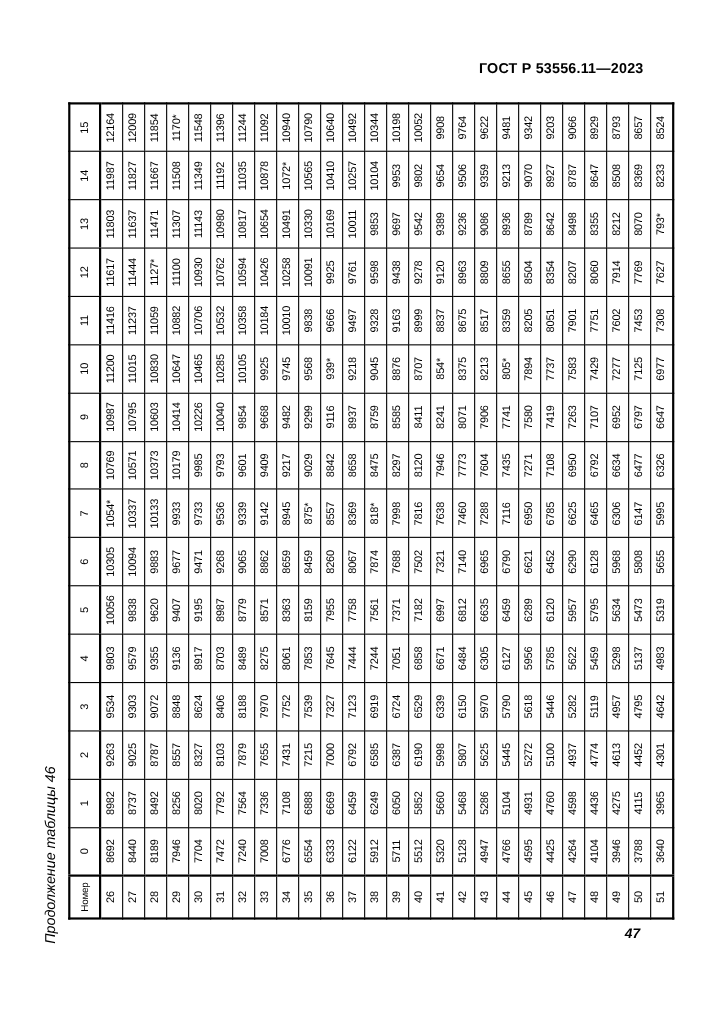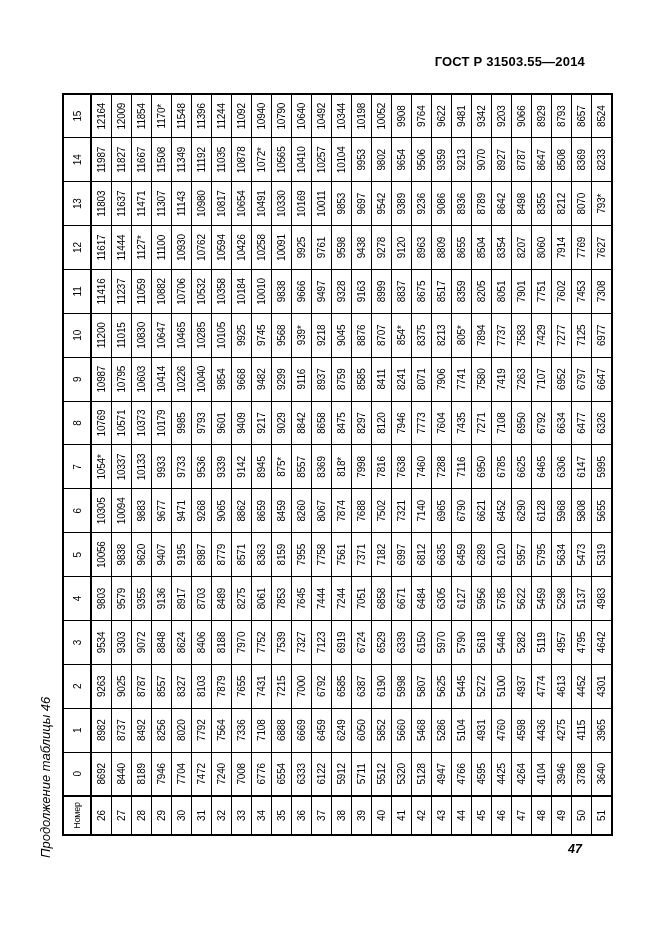--- a/index.html
+++ b/index.html
@@ -24,21 +24,21 @@
   table.data col.num-col{width:39px;}
   table.data th:first-child,table.data td:first-child{border-right:2px solid #000;}
   table.data thead th:first-child{font-size:9px;}
   table.data tbody td{height:19px;}
 </style>
 </head>
 <body>
 
 <div id="page">
 
-  <div class="doc-header">ГОСТ Р 31503.55—2014</div>
+  <div class="doc-header">ГОСТ Р 53556.11—2023</div>
 
   <div class="rotated-wrap">
     <div class="readable">
 
       <div class="table-caption">Продолжение таблицы 46</div>
 
       <table class="data">
         <colgroup>
           <col class="num-col">
         <col>

